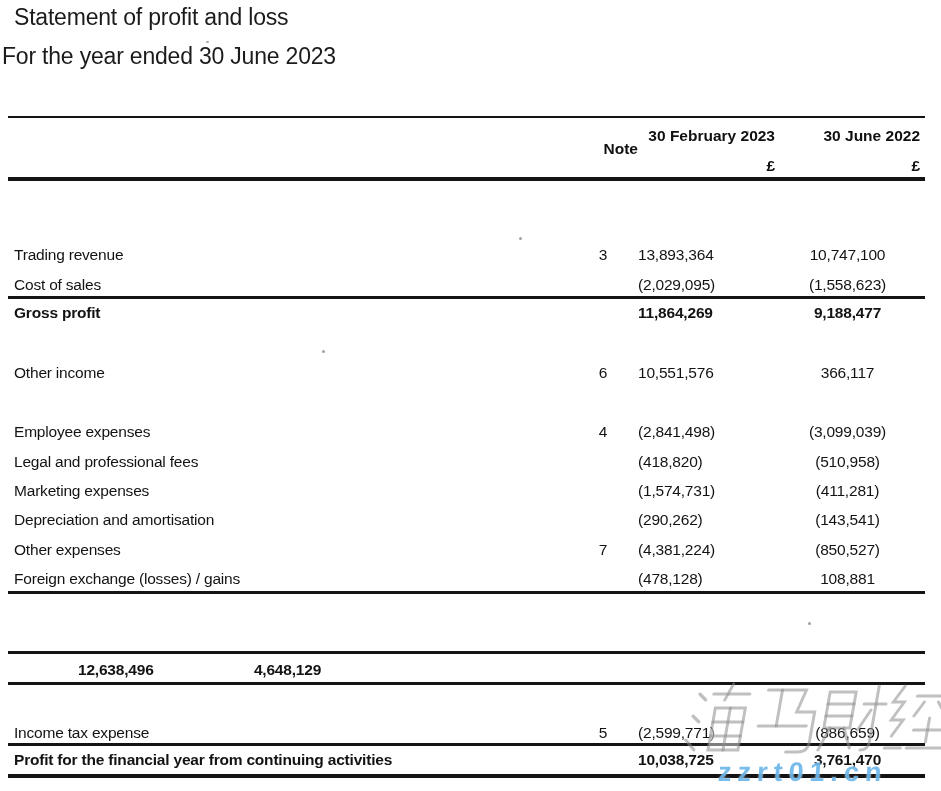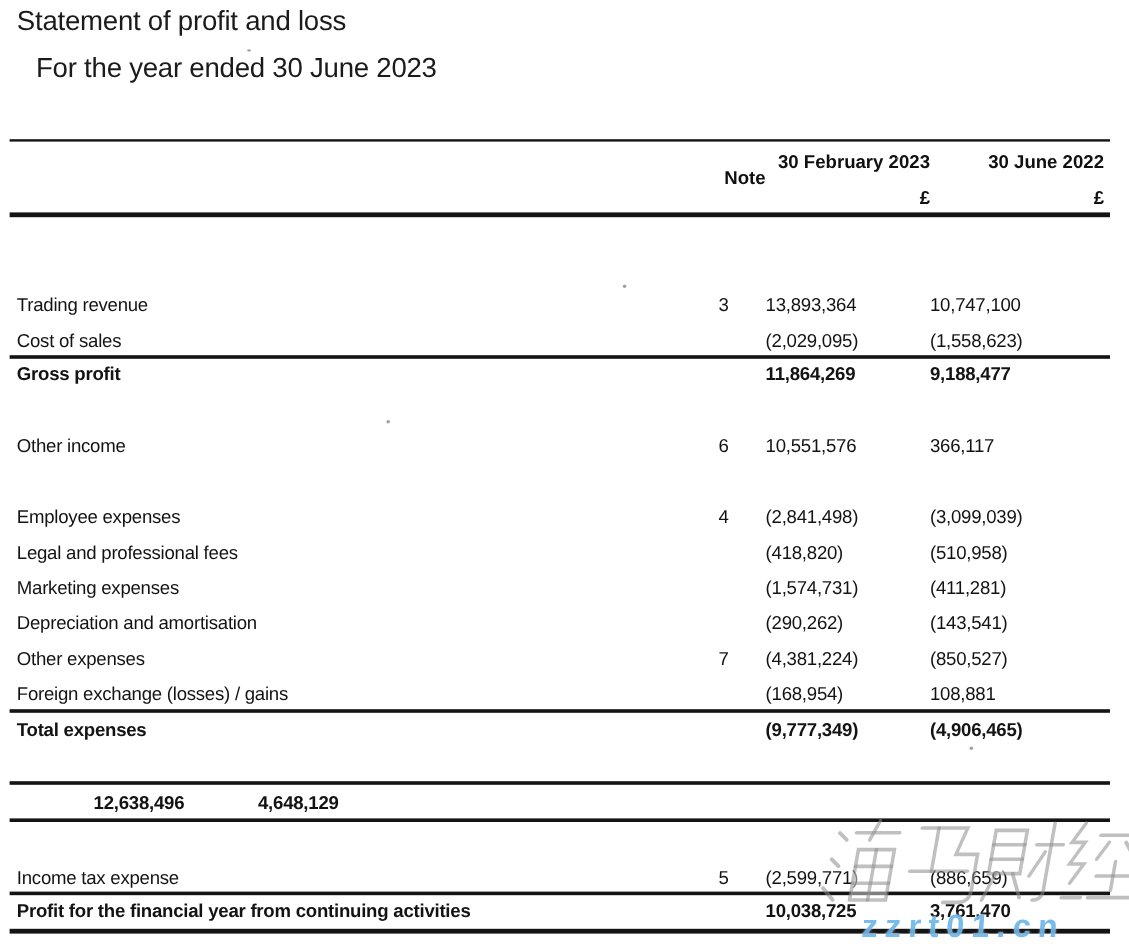--- a/index.html
+++ b/index.html
@@ -10,21 +10,21 @@
     font-family:"Liberation Sans", sans-serif;
     color:#161616;
     overflow:hidden;
     margin:0 auto;
   }
   .title{
     position:absolute;left:14px;top:4px;
     font-size:23px;letter-spacing:-0.2px;color:#1b1b1b;
   }
   .subtitle{
-    position:absolute;left:30px;top:43px;
+    position:absolute;left:2px;top:43px;
     font-size:23px;letter-spacing:-0.2px;color:#1b1b1b;
   }
   .rule{
     position:absolute;left:8px;width:917px;background:#141414;
   }
   .r-thin{height:2px;}
   .r-mid{height:3px;}
   .r-thick{height:4px;}
 
   
@@ -37,21 +37,21 @@
 
   
   .row{
     position:absolute;left:8px;width:917px;height:20px;
     display:flex;align-items:center;
     font-size:15.5px;letter-spacing:-0.2px;color:#131313;
   }
   .row .c-label{width:560px;padding-left:6px;box-sizing:border-box;white-space:nowrap;}
   .row .c-note{width:70px;text-align:center;}
   .row .c-v1{width:137px;white-space:nowrap;}
-  .row .c-v2{width:150px;text-align:left;padding-right:5px;box-sizing:border-box;white-space:nowrap;}
+  .row .c-v2{width:150px;text-align:center;padding-right:5px;box-sizing:border-box;white-space:nowrap;}
   .row.bold{font-weight:700;}
 
   
   .speck{position:absolute;background:#8a8a8a;border-radius:50%;opacity:.8;}
 
   
   .wm-cjk{
     position:absolute;left:683px;top:676px;width:258px;height:92px;
     z-index:5;pointer-events:none;
   }
@@ -142,32 +142,26 @@
   <div class="row" style="top:540px">
     <div class="c-label">Other expenses</div>
     <div class="c-note">7</div>
     <div class="c-v1">(4,381,224)</div>
     <div class="c-v2">(850,527)</div>
   </div>
 
   <div class="row" style="top:569px">
     <div class="c-label">Foreign exchange (losses) / gains</div>
     <div class="c-note"></div>
-    <div class="c-v1">(168,954)</div>
+    <div class="c-v1">(478,128)</div>
     <div class="c-v2">108,881</div>
   </div>
 
   <div class="rule r-mid" style="top:591px"></div>
 
-  <div class="row bold" style="top:599px">
-    <div class="c-label">Total expenses</div>
-    <div class="c-note"></div>
-    <div class="c-v1">(9,777,349)</div>
-    <div class="c-v2">(4,906,465)</div>
-  </div>
 
   <div class="rule r-mid" style="top:651px"></div>
 
   <div class="row bold" style="top:660px">
     <div class="c-note"></div>
     <div class="c-v1">12,638,496</div>
     <div class="c-v2">4,648,129</div>
   </div>
 
   <div class="rule r-mid" style="top:682px"></div>

